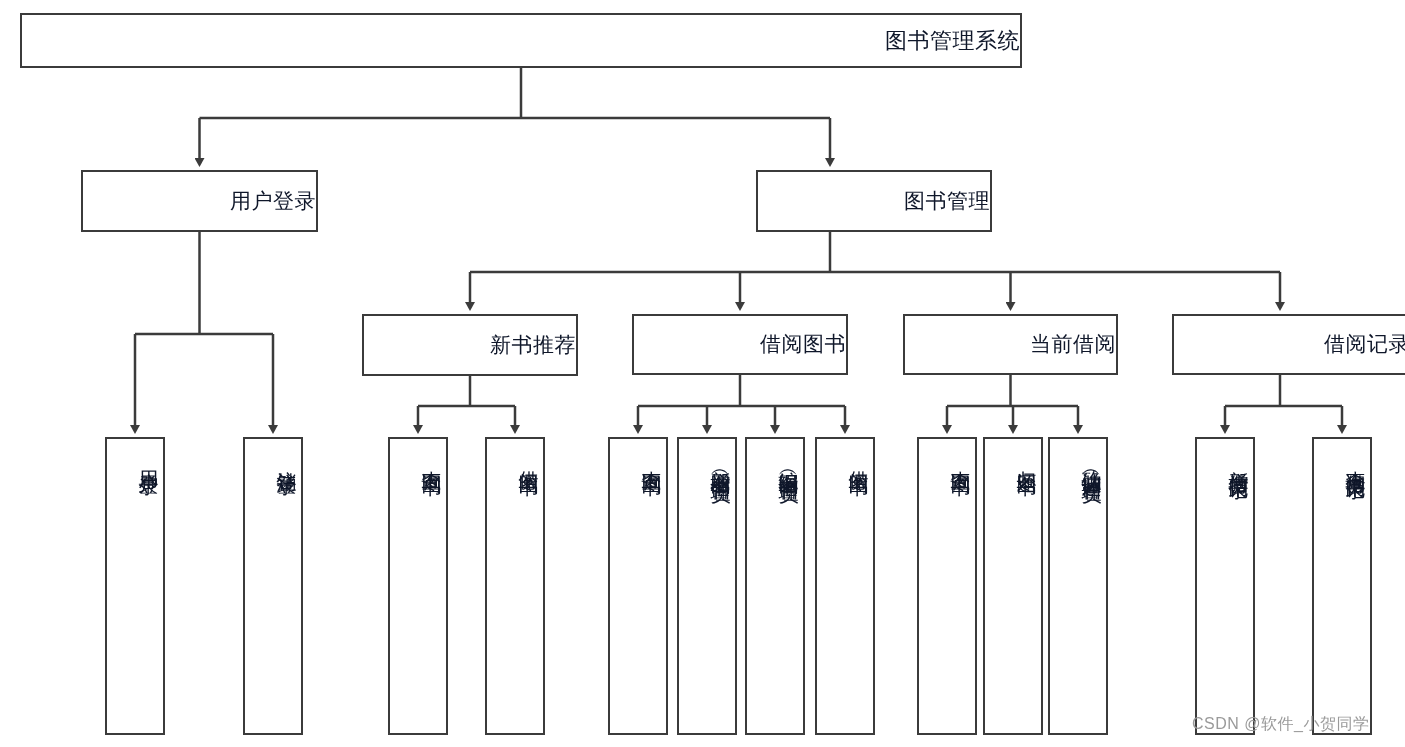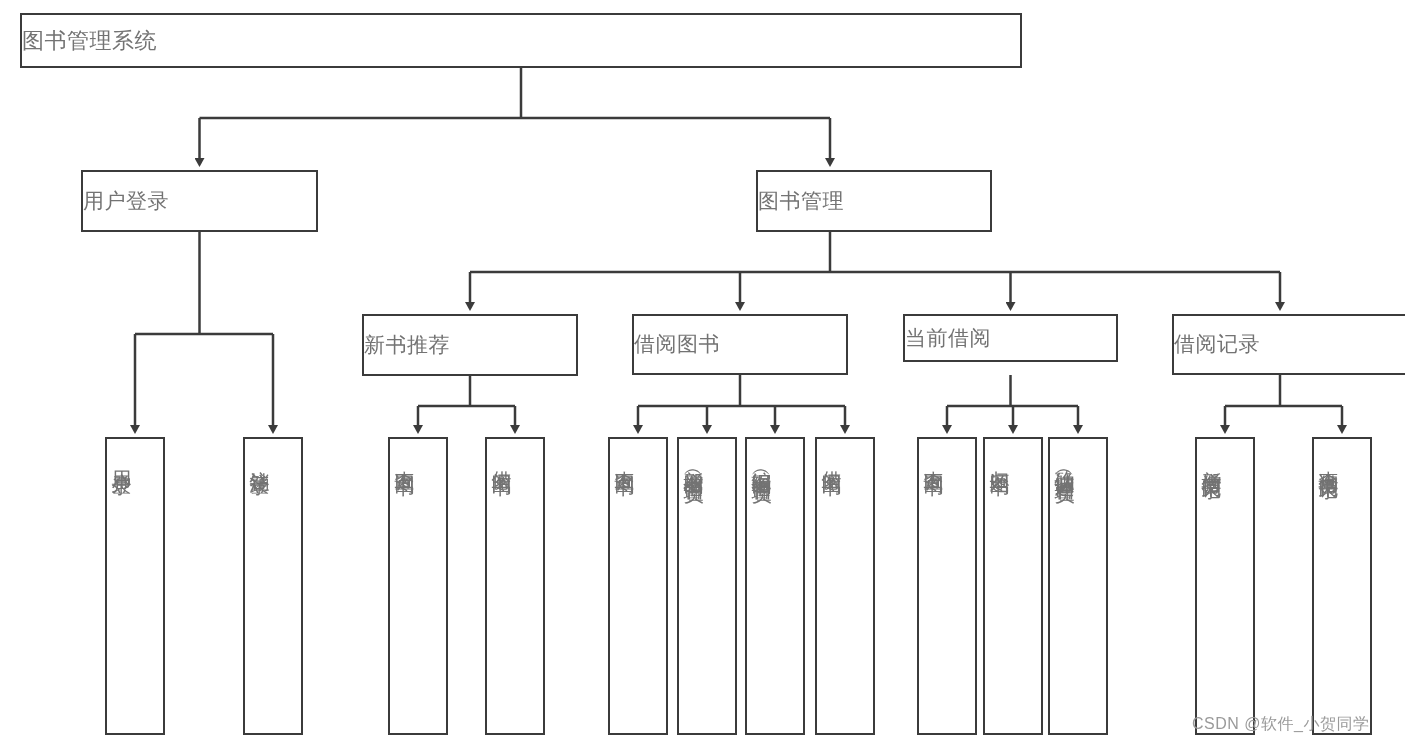--- a/index.html
+++ b/index.html
@@ -12,22 +12,22 @@
   #stage{position:relative;width:1405px;height:747px;}
   #wires{position:absolute;left:0;top:0;width:1405px;height:747px;pointer-events:none;}
 
   .node{
     position:absolute;
     box-sizing:border-box;
     background:#ffffff;
     border:2.5px solid #3b3b3b;
     display:flex;
     align-items:center;
-    justify-content:flex-start;
-    color:#737373;
+    justify-content:flex-end;
+    color:#0f172a;
   }
   .node .label{
     display:block;
     text-align:center;
     line-height:1.18;
     white-space:pre;
   }
   .node.horiz .label{
     font-size:21px;
     letter-spacing:.5px;
@@ -111,21 +111,21 @@
   <div class="node horiz" style="left: 712px; top: 170px; width: 236px; height: 62px; margin-left: 44px;">
     <span class="label">图书管理</span>
   </div>
 
   <div class="node horiz" style="left: 362px; top: 314px; width: 216px; height: 62px;">
     <span class="label">新书推荐</span>
   </div>
   <div class="node horiz" style="left: 632px; top: 314px; width: 216px; height: 61px;">
     <span class="label">借阅图书</span>
   </div>
-  <div class="node horiz" style="left: 903px; top: 314px; width: 215px; height: 48px;">
+  <div class="node horiz" style="left: 903px; top: 314px; width: 215px; height: 61px;">
     <span class="label">当前借阅</span>
   </div>
   <div class="node horiz" style="left: 1172px; top: 314px; width: 240px; height: 61px;">
     <span class="label">借阅记录</span>
   </div>
 
   <div class="node vert" style="left: 105px; top: 437px; width: 60px; height: 298px;">
     <span class="label">用户登录</span>
   </div>
   <div class="node vert" style="left: 243px; top: 437px; width: 60px; height: 298px;">

